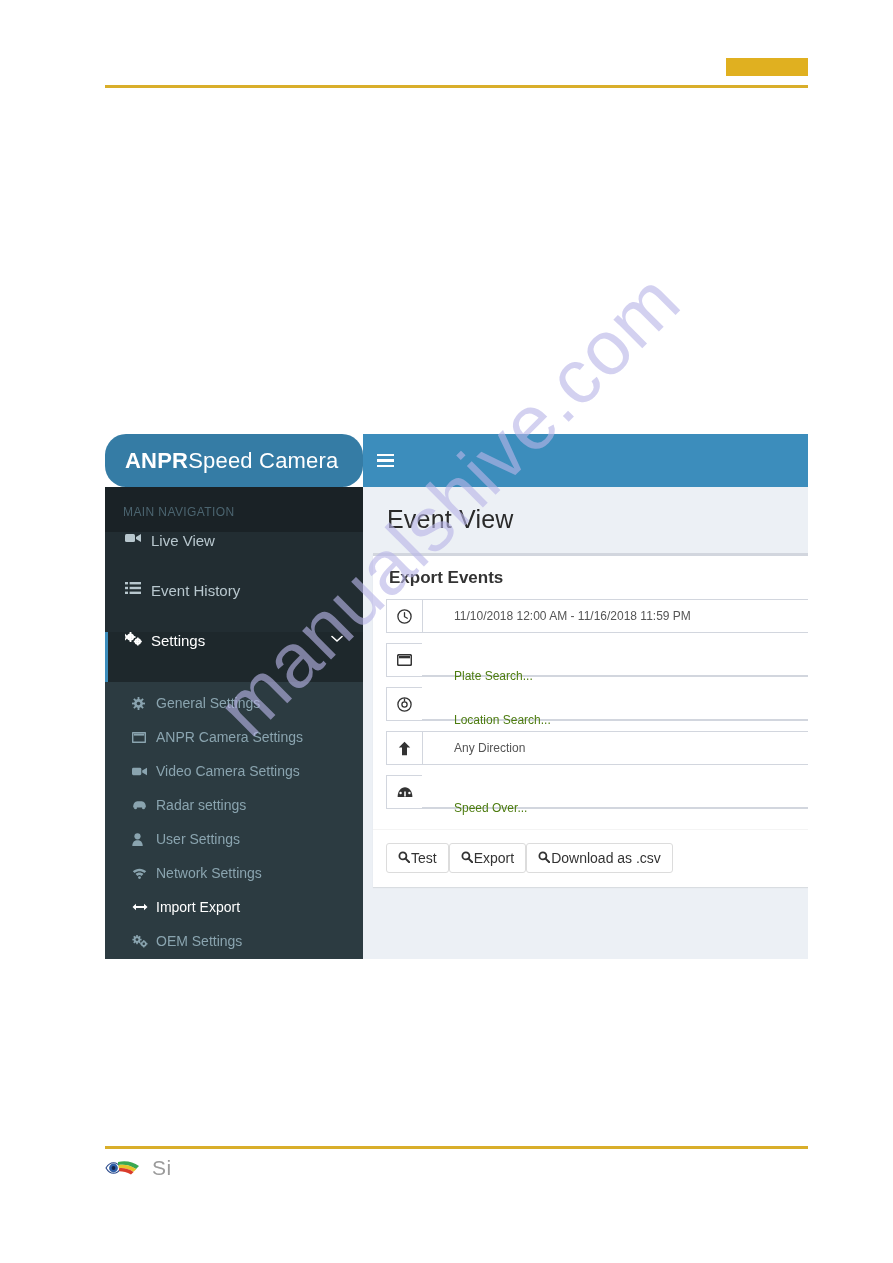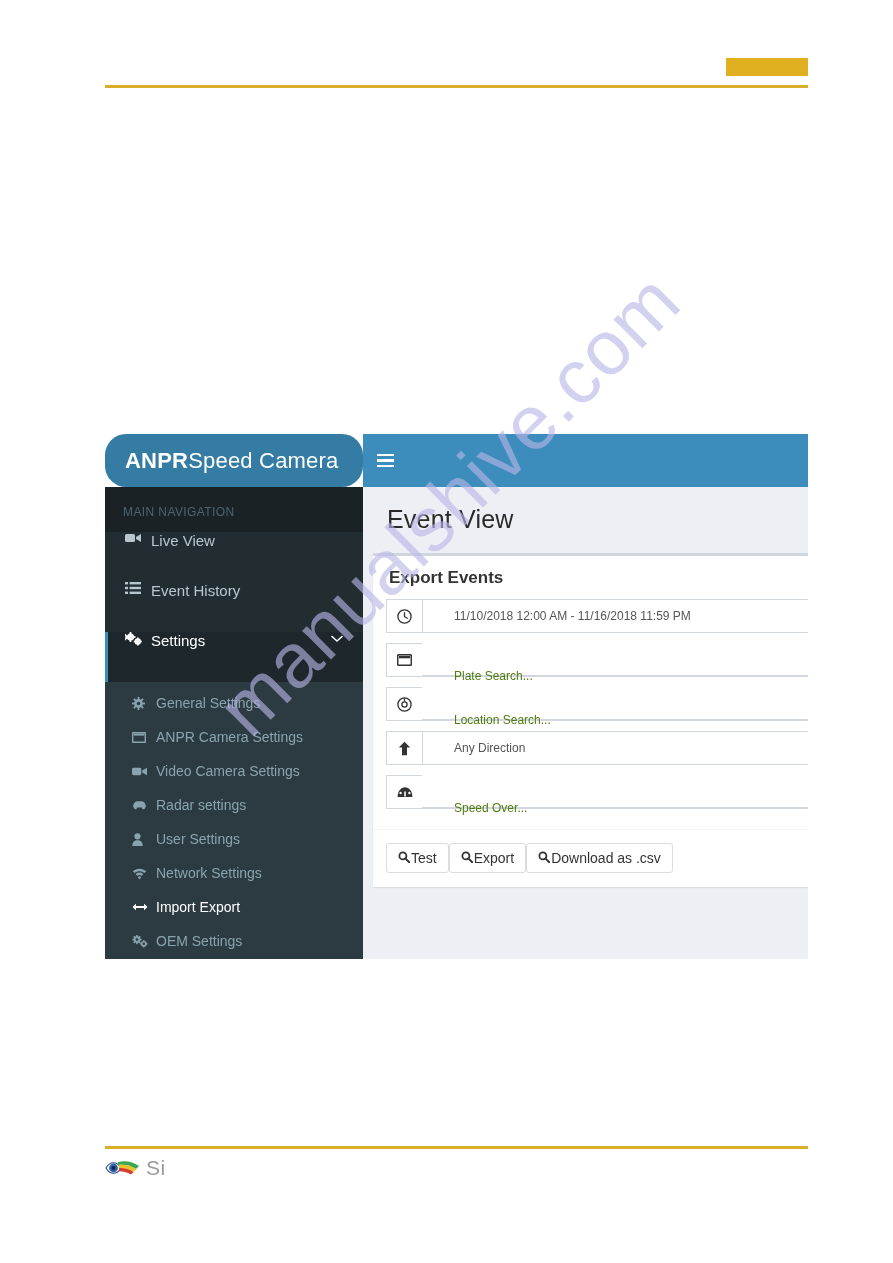--- a/index.html
+++ b/index.html
@@ -41,20 +41,21 @@
     background: #d9ae2a;
   }
 
   
   .footer-logo {
     position: absolute;
     left: 104px;
     top: 1156px;
     display: flex;
     align-items: center;
+    gap: 6px;
     justify-content: space-between;
   }
   .footer-logo-mark {
     width: 42px;
     height: 22px;
     position: relative;
   }
   .footer-logo-text {
     font-size: 21px;
     color: #9b9b9b;

